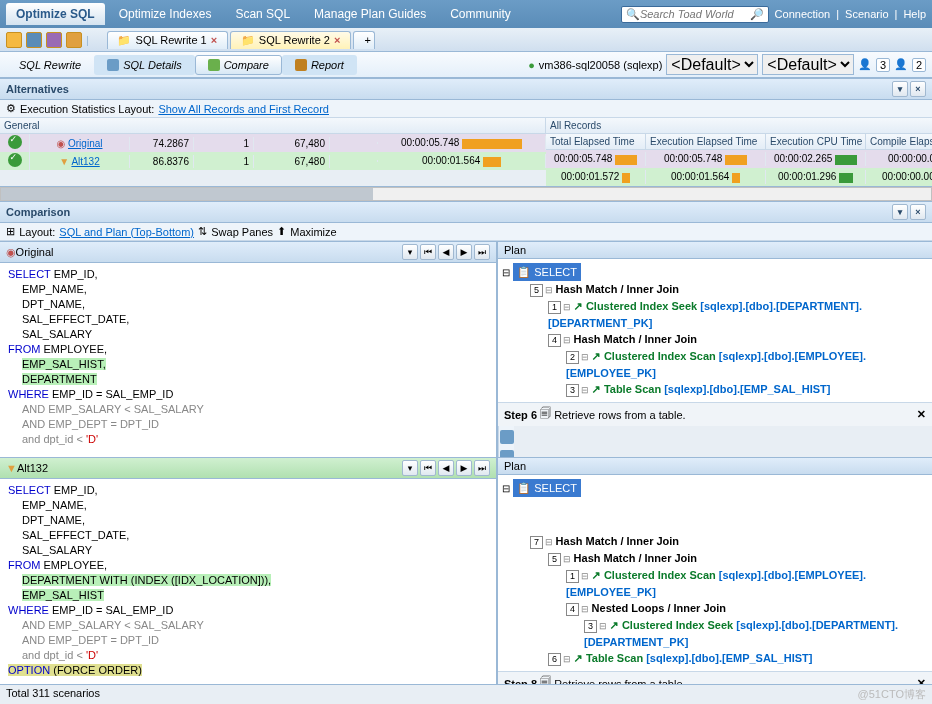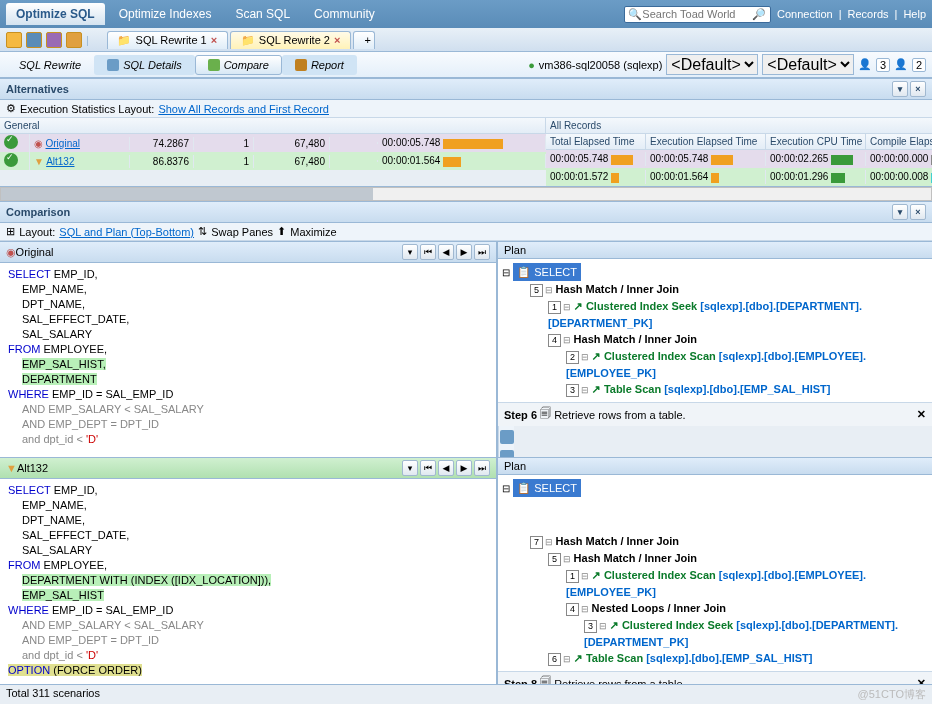--- a/index.html
+++ b/index.html
@@ -3,21 +3,21 @@
 <meta charset="utf-8">
 <style>
 * { margin:0; padding:0; box-sizing:border-box; font-family:"Segoe UI",Tahoma,sans-serif; }
 body { font-size:11px; background:#e8eef4; width:932px; height:704px; overflow:hidden; display:flex; flex-direction:column; }
 .topbar { background:linear-gradient(#6b9cc6,#5a8cb8); height:28px; display:flex; align-items:center; color:#fff; padding:0 6px; }
 .topmenu { display:flex; gap:4px; }
 .topmenu span { padding:4px 10px; cursor:pointer; font-size:12px; }
 .topmenu span.active { background:linear-gradient(#fff,#d4e3f0); color:#2a5a8a; border-radius:3px 3px 0 0; font-weight:bold; }
 .topright { margin-left:auto; display:flex; align-items:center; gap:6px; }
 .searchbox { background:#fff; border:1px solid #3a6a9a; border-radius:2px; padding:1px 4px; display:flex; align-items:center; }
-.searchbox input { border:none; outline:none; width:110px; font-size:11px; color:#888; }
+.searchbox input { border:none; outline:none; width:110px; font-size:11px; font-style:italic; color:#888; }
 .toolbar2 { background:linear-gradient(#e8f0f7,#d0dfef); height:24px; display:flex; align-items:center; padding:0 6px; border-bottom:1px solid #9ab8d6; }
 .tb-icons { display:flex; gap:4px; }
 .tb-icon { width:16px; height:16px; background:#f5b942; border:1px solid #c89020; border-radius:2px; }
 .tabrow { display:flex; gap:2px; margin-left:14px; }
 .tab { background:linear-gradient(#fff,#e0edf8); border:1px solid #9ab8d6; border-bottom:none; padding:2px 10px; border-radius:3px 3px 0 0; display:flex; align-items:center; gap:4px; cursor:pointer; }
 .tab.active { background:linear-gradient(#fffbe8,#fff2b8); }
 .tab .close { color:#c0504d; font-weight:bold; }
 .tab-add { width:18px; text-align:center; }
 .ribbon { background:linear-gradient(#f8fbfe,#e4effa); height:26px; display:flex; align-items:center; border-bottom:1px solid #9ab8d6; padding:0 6px; }
 .ribtab { padding:3px 12px; border:1px solid transparent; border-radius:3px; display:flex; align-items:center; gap:4px; cursor:pointer;font-style:italic; }
@@ -30,21 +30,21 @@
 .panelhdr .hdr-right { margin-left:auto; display:flex; gap:2px; }
 .subbar { background:#eef4fa; padding:2px 6px; border-bottom:1px solid #c8d8e8; display:flex; align-items:center; gap:4px; }
 .link { color:#0066cc; text-decoration:underline; cursor:pointer; }
 .grid-container { display:flex; border-bottom:1px solid #9ab8d6; }
 .grid-section { display:flex; flex-direction:column; }
 .grid-hdr-row { display:flex; background:linear-gradient(#f4f8fc,#e2ecf6); }
 .grid-hdr { padding:2px 4px; border-right:1px solid #c8d8e8; border-bottom:1px solid #c8d8e8; color:#2a4a6a; font-size:10px; white-space:nowrap; overflow:hidden; }
 .grid-row { display:flex; height:18px; align-items:center; }
 .grid-row.orig { background:#e4dcec; }
 .grid-row.alt { background:#d0f0d0; }
-.grid-cell { padding:1px 4px; border-right:1px solid #e0e8f0; font-size:10px; white-space:nowrap; overflow:hidden; }
+.grid-cell { padding:1px 4px; border-right:1px solid #e0e8f0; font-size:10px; white-space:nowrap; overflow:hidden;text-align:center; }
 .bar-seg { display:inline-block; height:10px; vertical-align:middle; }
 .check-ic { width:14px; height:14px; background:#3a9a3a; border-radius:50%; display:inline-block; position:relative; }
 .check-ic::after { content:"✓"; color:#fff; font-size:9px; position:absolute; left:2px; top:-1px; }
 .mid-split { display:flex; flex:1; overflow:hidden; }
 .left-col { width:498px; display:flex; flex-direction:column; border-right:2px solid #9ab8d6; }
 .right-col { flex:1; display:flex; flex-direction:column; }
 .sql-box { flex:1; background:#fff; padding:4px 8px; overflow:auto; font-family:Consolas,monospace; font-size:11px; line-height:15px; }
 .sql-box .kw { color:#0000cc; }
 .sql-box .hl-g { background:#b8f0b8; }
 .sql-box .hl-y { background:#e0e090; }
@@ -69,30 +69,31 @@
 .hscroll-thumb { position:absolute; left:0; width:40%; height:100%; background:#c0c8d0; }
 </style>
 </head>
 <body>
 
 <div class="topbar">
   <div class="topmenu" id="topmenu">
       <span class="active">Optimize SQL</span>
       <span>Optimize Indexes</span>
       <span>Scan SQL</span>
+      <span>Manage Plan Guides</span>
       <span>Community</span>
     </div>
   <div class="topright">
     <div class="searchbox">
       <span>🔍</span>
       <input placeholder="Search Toad World" style="">
       <span>🔎</span>
     </div>
     <span>Connection</span> |
-    <span>Records</span> |
+    <span>Scenario</span> |
     <span>Help</span>
   </div>
 </div>
 
 <div class="toolbar2">
   <div class="tb-icons">
     <span class="tb-icon"></span>
     <span class="tb-icon" style="background:#5a8cb8"></span>
     <span class="tb-icon" style="background:#9a6ab4"></span>
     <span class="tb-icon" style="background:#e0a040"></span>

